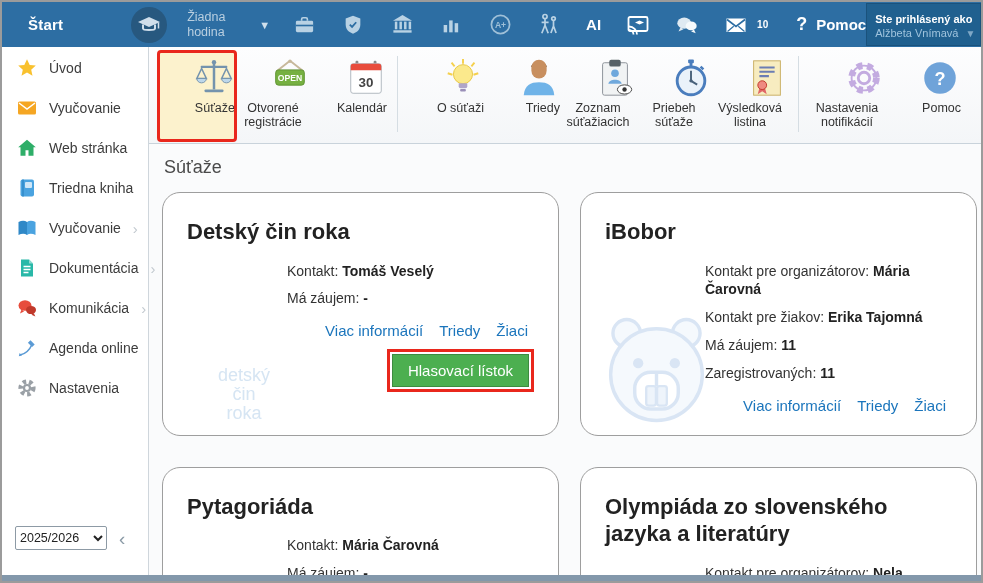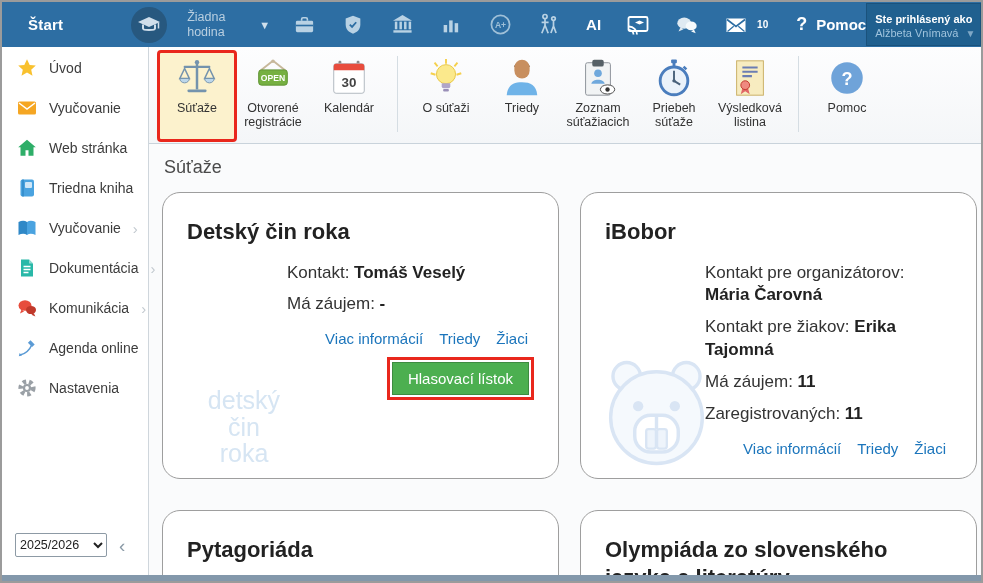--- a/index.html
+++ b/index.html
@@ -26,50 +26,50 @@
   .user-l2{font-size:11px;color:#9fc3dd;white-space:nowrap;margin-top:2px;}
   .user-caret{position:absolute;right:5px;bottom:6px;color:#7fa8c6;font-size:10px;}
 
   
   .body{display:flex;height:528px;}
   .sidebar{width:146px;background:#fff;border-right:1px solid #cfd6dc;position:relative;flex:none;}
   .side-item{display:flex;align-items:center;gap:12px;padding:9px 6px 9px 15px;font-size:14px;color:#3c3c3c;cursor:pointer;margin-top:2px;}
   .side-icon{width:20px;height:20px;flex:none;display:flex;}
   .side-icon svg{width:20px;height:20px;}
   .side-chev{margin-left:auto;margin-right:8px;color:#c2c9cf;font-size:15px;}
-  .side-bottom{position:absolute;bottom:18px;left:13px;display:flex;align-items:center;gap:12px;}
+  .side-bottom{position:absolute;bottom:25px;left:13px;display:flex;align-items:center;gap:12px;}
   .year-select{width:92px;height:24px;font-size:12.5px;font-family:"Liberation Sans",sans-serif;border:1px solid #8d9aa5;border-radius:2px;background:#fff;color:#222;}
   .collapse{color:#8a9aa6;font-size:19px;cursor:pointer;line-height:1;}
 
   .right{flex:1;display:flex;flex-direction:column;min-width:0;}
 
   
   .toolbar{height:88px;background:linear-gradient(#fdfdfe,#f4f6f8);border-bottom:1px solid #c9d3db;display:flex;align-items:stretch;padding:5px 6px 3px 10px;flex:none;}
-  .tbi{width:76px;flex:none;display:flex;flex-direction:column;align-items:center;padding-top:5px;cursor:pointer;border-radius:2px;}
+  .tbi{width:76px;flex:none;display:flex;flex-direction:column;align-items:flex-end;padding-top:5px;cursor:pointer;border-radius:2px;}
   .tbi-icon{height:42px;display:flex;align-items:center;justify-content:center;}
   .tbi-icon svg{width:42px;height:42px;}
   .tbi-label{font-size:12.5px;color:#333;text-align:center;line-height:1.15;margin-top:2px;}
   .tbi.selected{background:#fcf2cd;outline:3px solid #e9271c;outline-offset:-1px;}
   .tb-div{width:1px;background:#d5dde3;margin:4px 10px 8px 10px;}
 
   
   .content{flex:1;background:#fafbfc;overflow:hidden;padding:12px 14px 0 13px;}
   .page-title{font-size:18px;color:#4a4a4a;margin:1px 0 14px 2px;}
   .cards{display:grid;grid-template-columns:397px 397px;column-gap:21px;row-gap:31px;}
   .card{position:relative;background:#fff;border:1px solid #9e9e9e;border-radius:18px;min-height:236px;padding:25px 24px 20px 24px;box-sizing:border-box;}
   .card h3{margin:0 0 16px 0;font-size:22px;color:#222;line-height:1.25;}
-  .card-rows{margin-left:100px;font-size:17px;color:#333;}
+  .card-rows{margin-left:100px;font-size:14px;color:#333;}
   .card-row{margin-bottom:9px;line-height:1.35;}
   .card-row b{color:#222;}
   .card-links{text-align:right;margin-top:14px;padding-right:6px;}
   .card-links a{color:#1b75bc;text-decoration:none;font-size:15px;margin-left:16px;cursor:pointer;}
   .btn-row{text-align:right;margin-top:9px;}
   .hl-wrap{display:inline-block;border:3px solid #e9271c;padding:2px;}
   .green-btn{background:#4caf50;border:1px solid #3d8b40;color:#fff;font-size:15px;font-family:"Liberation Sans",sans-serif;padding:7px 15px;cursor:pointer;}
-  .wm-text{position:absolute;left:22px;bottom:12px;width:118px;text-align:center;font-size:25px;color:#d6e5f3;line-height:1.05;}
+  .wm-text{position:absolute;left:22px;bottom:12px;width:118px;text-align:center;font-size:18px;color:#d6e5f3;line-height:1.05;}
   .wm-beaver{position:absolute;left:18px;bottom:6px;}
 
   .bottom-strip{height:6px;background:#8398ab;}
 </style>
 </head>
 <body>
 
 <div class="frame">
 
   <div class="topbar">
@@ -374,20 +374,30 @@
               <svg viewBox="0 0 44 44">
                 <rect x="8" y="4" width="28" height="36" fill="#f7ecc0" stroke="#c9ae62"></rect>
                 <path d="M14 11h16M14 15.5h16M14 20h10" stroke="#6b7db3" stroke-width="2.2"></path>
                 <path d="M14.5 31l-2.2 8 4.7-3.2 4.7 3.2-2.2-8" fill="#e06666"></path>
                 <circle cx="17" cy="29.5" r="4.6" fill="#ef8a80" stroke="#c0392b"></circle>
               </svg>
             </div>
             <div class="tbi-label">Výsledková listina</div>
           </div>
           <div class="tb-div"></div>
+          <div class="tbi">
+            <div class="tbi-icon">
+              <svg viewBox="0 0 44 44">
+                <circle cx="22" cy="22" r="13" fill="none" stroke="#c3abe0" stroke-width="7" stroke-dasharray="5.7 5.0"></circle>
+                <circle cx="22" cy="22" r="13" fill="none" stroke="#c3abe0" stroke-width="2"></circle>
+                <circle cx="22" cy="22" r="6" fill="none" stroke="#c3abe0" stroke-width="3"></circle>
+              </svg>
+            </div>
+            <div class="tbi-label">Nastavenia notifikácií</div>
+          </div>
           <div class="tbi">
             <div class="tbi-icon">
               <svg viewBox="0 0 44 44">
                 <circle cx="22" cy="22" r="16.5" fill="#6fa3d9"></circle>
                 <text x="22" y="29" font-size="19" font-weight="bold" text-anchor="middle" fill="#fff" font-family="Liberation Sans,sans-serif">?</text>
               </svg>
             </div>
             <div class="tbi-label">Pomoc</div>
           </div>
         </div>

